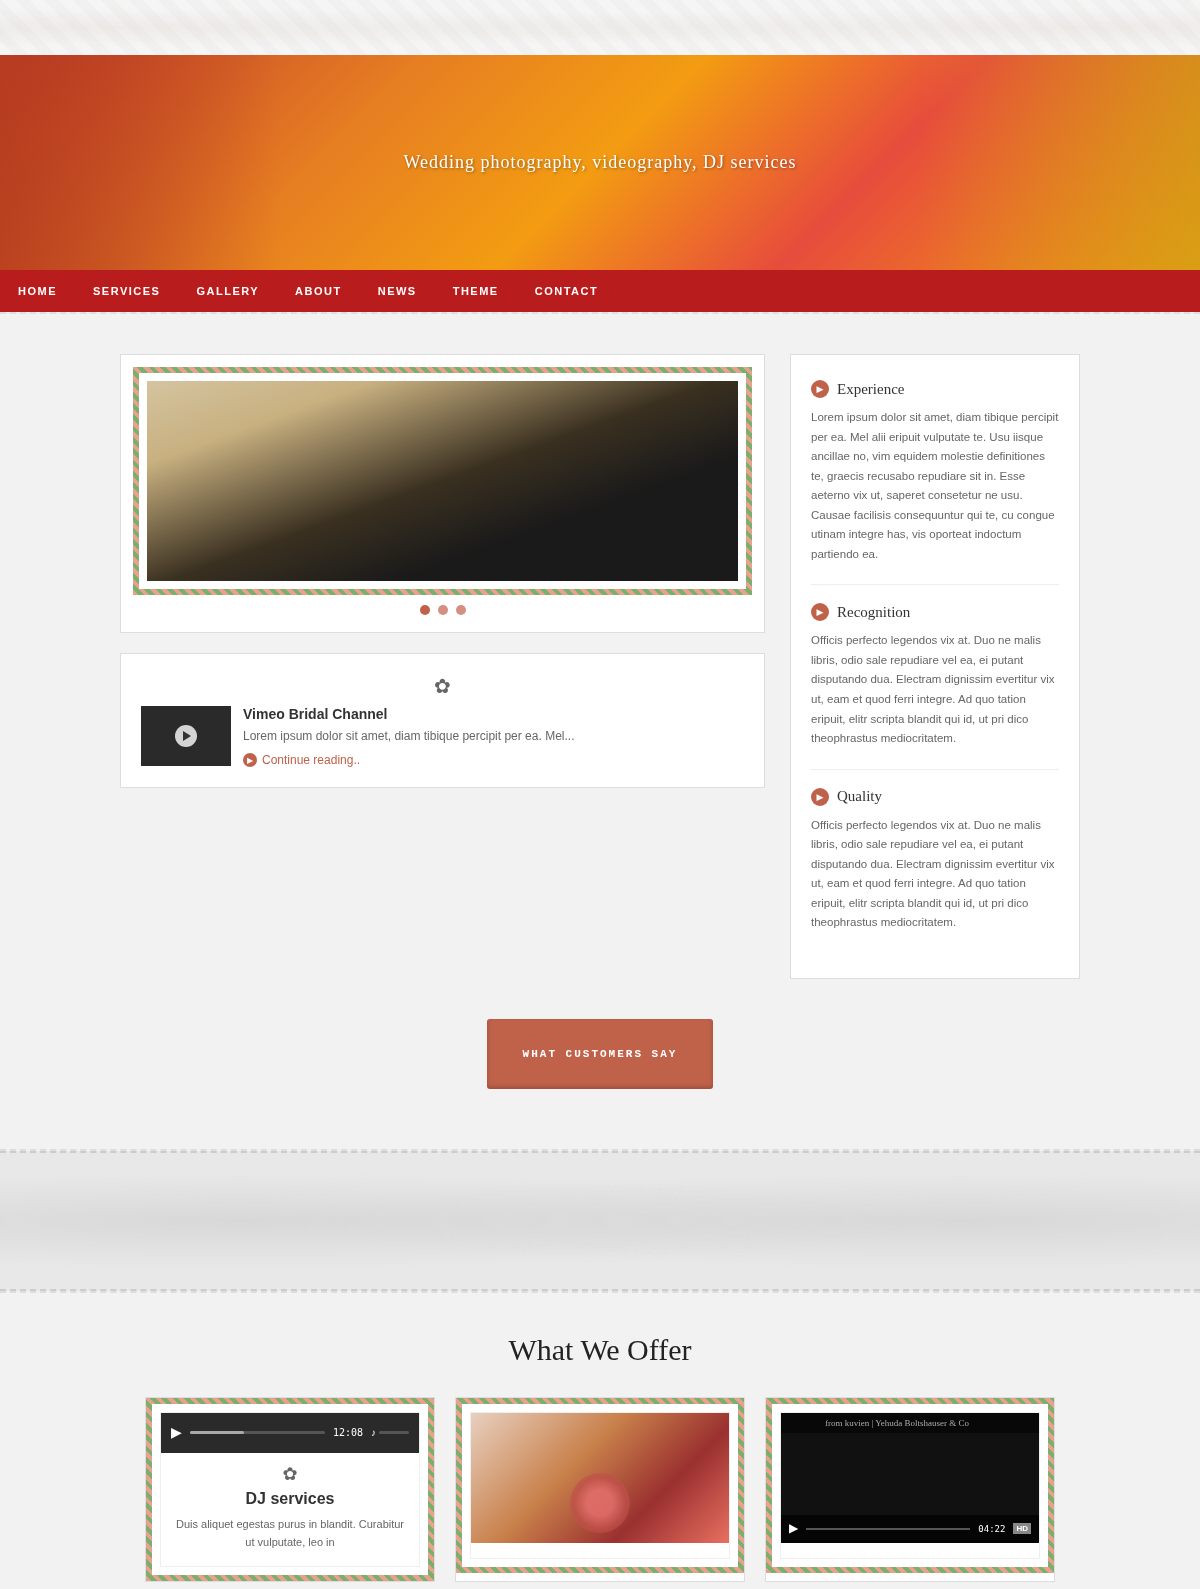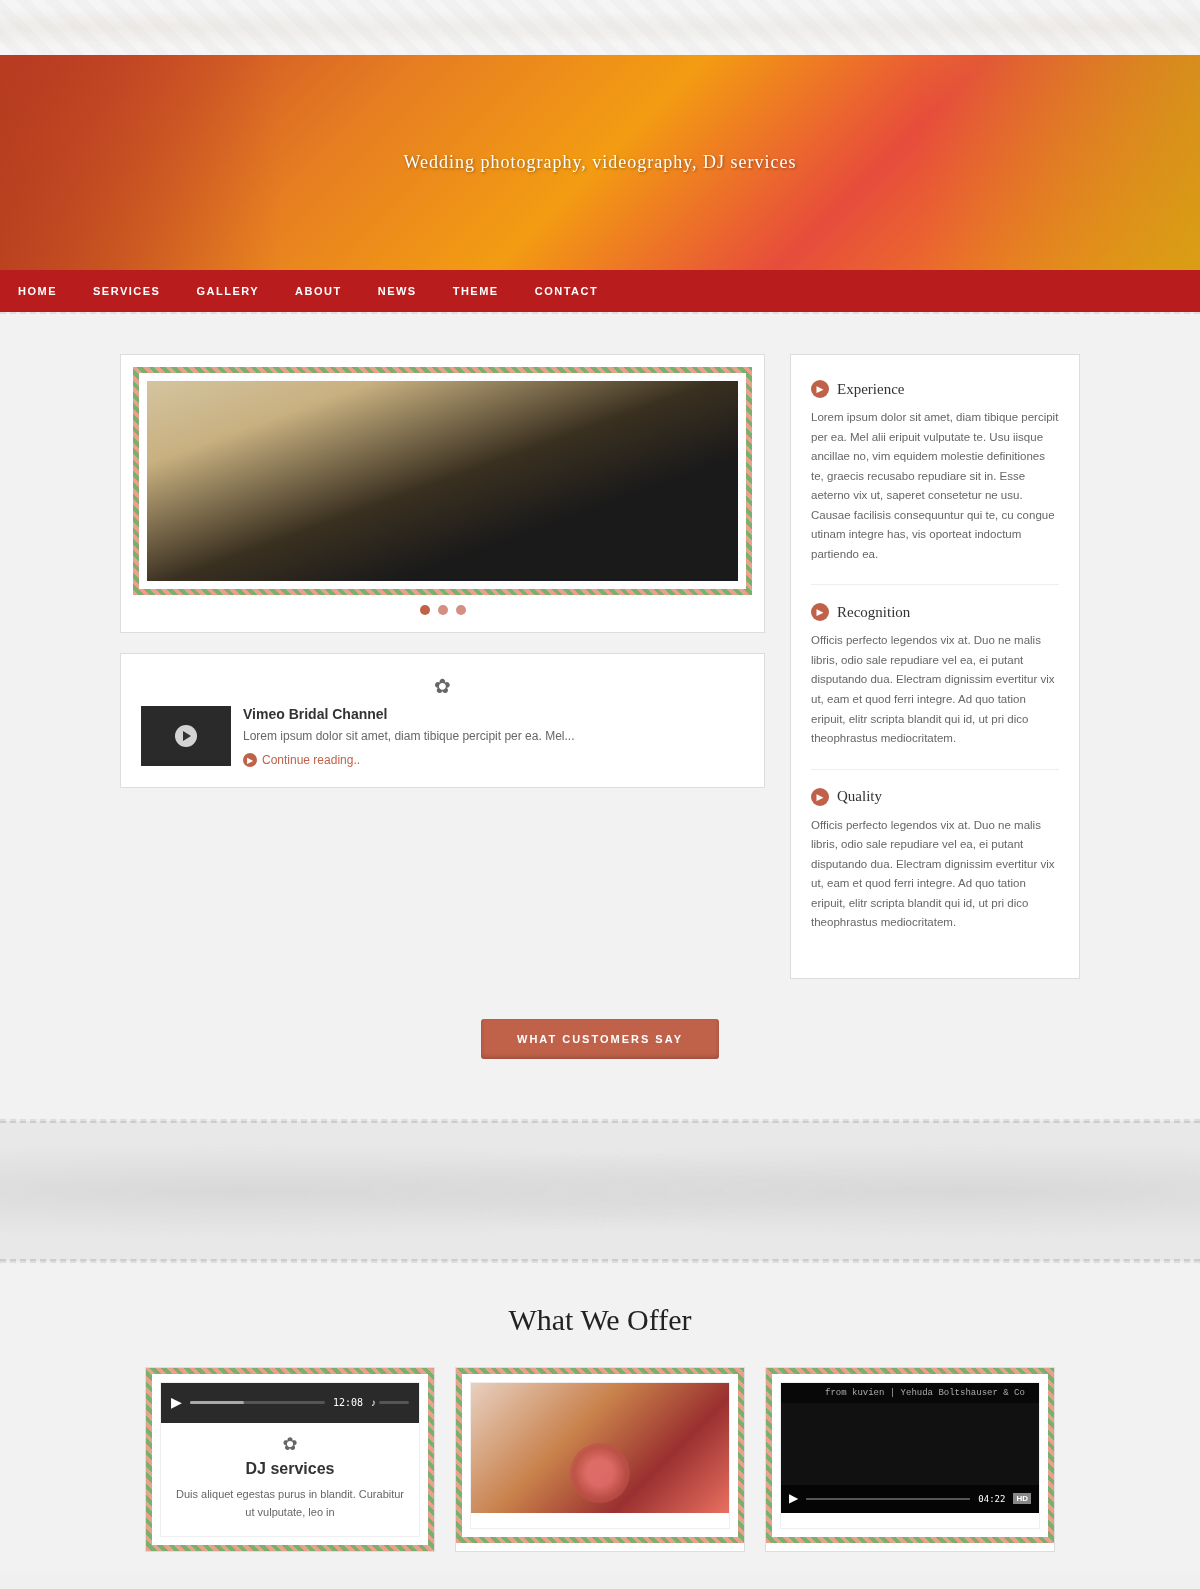--- a/index.html
+++ b/index.html
@@ -316,22 +316,22 @@
 
     
     .cta-section {
       text-align: center;
       margin: 10px 0 30px;
     }
     .cta-btn {
       background: #c0614a;
       color: white;
       border: none;
-      padding: 14px 36px;
-      font-family: Liberation Sans, sans-serif;
+      padding: 29px 36px;
+      font-family: Liberation Mono, monospace;
       font-size: 11px;
       font-weight: bold;
       letter-spacing: 2px;
       text-transform: uppercase;
       cursor: pointer;
       border-radius: 3px;
       box-shadow: inset 0 -2px 4px rgba(0,0,0,0.2);
     }
 
     
@@ -516,21 +516,21 @@
       height: 20px;
       background: rgba(0,0,0,0.5);
       display: flex;
       align-items: center;
       padding: 0 8px;
       gap: 6px;
     }
     .video-brand {
       color: #aaa;
       font-size: 9px;
-      font-family: Liberation Mono, monospace;
+      font-family: Liberation Serif, serif;
       padding-left: 36px;
     }
   </style>
 </head>
 <body>
 
 <div class="top-strip">
   <div class="top-strip-inner"></div>
 </div>
 

